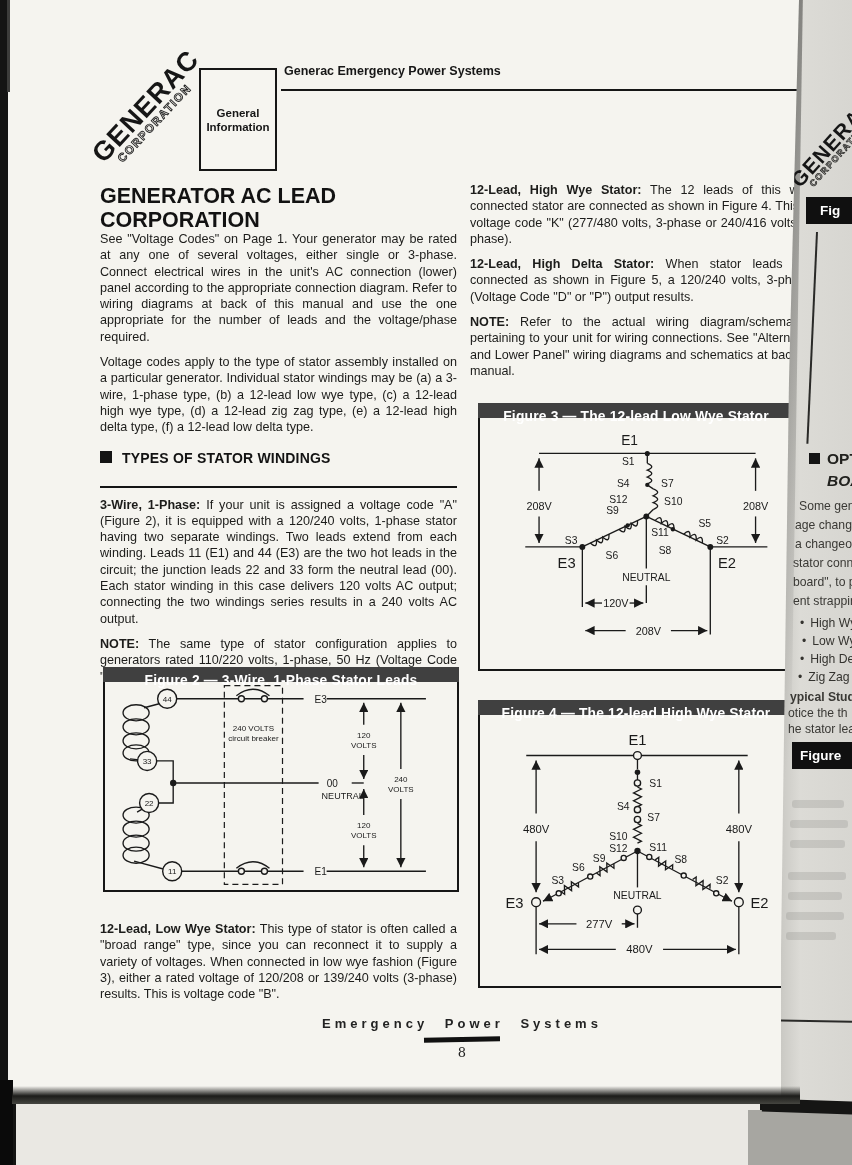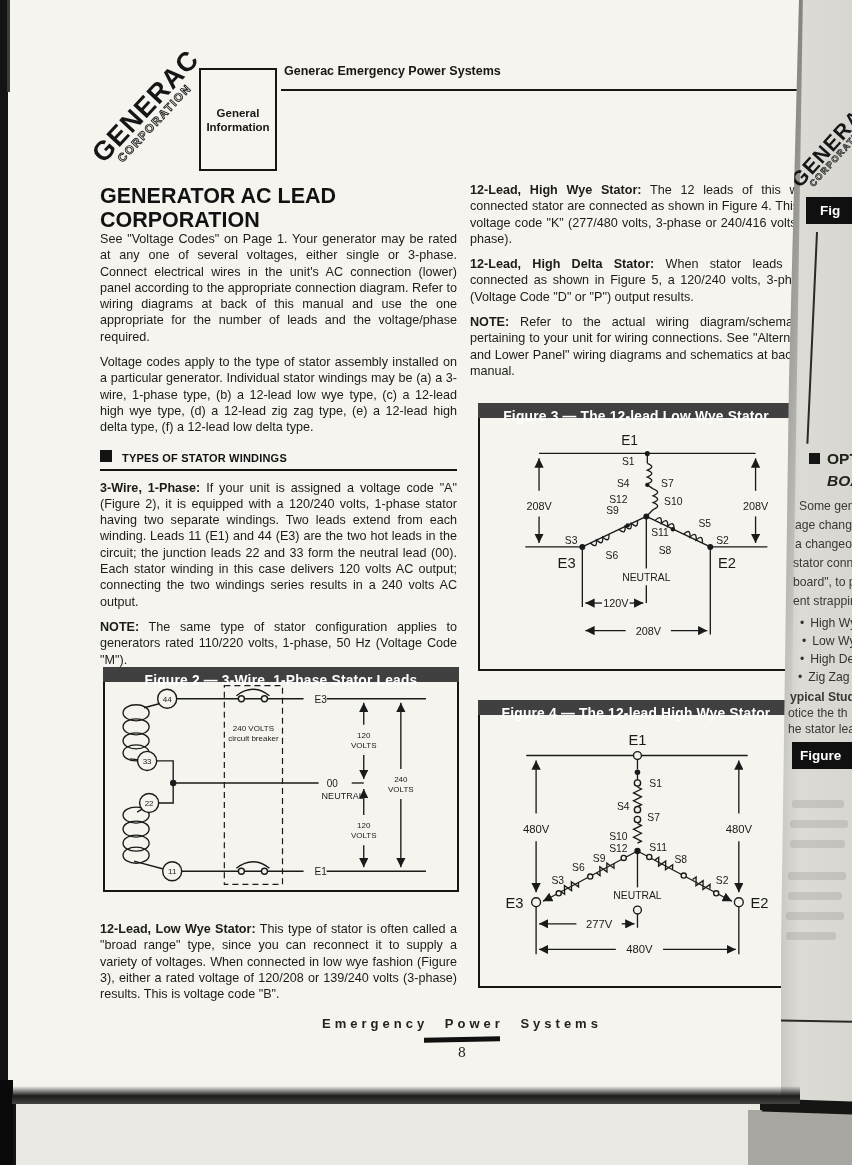--- a/index.html
+++ b/index.html
@@ -19,22 +19,22 @@
   .doc-title{position:absolute;left:276px;top:64px;font-size:12.5px;font-weight:600;color:#161616;}
   .head-rule{position:absolute;left:273px;top:89px;width:519px;height:2.4px;background:#161616;}
   
   .article-title{position:absolute;left:92px;top:185px;width:357px;text-align:left;
                  font-size:21.5px;font-weight:700;line-height:23.5px;color:#121212;}
   .col{position:absolute;width:357px;}
   .col p{margin:0 0 9px;text-align:justify;font-size:12.6px;line-height:16.3px;color:#1c1c1a;}
   b.lead{font-weight:700;}
   .leftcol{left:92px;top:231px;}
   .rightcol{left:462px;top:182px;width:342px;}
-  .sec-h{margin:14px 0 9px;padding-bottom:5px;border-bottom:2.6px solid #141414;
-         font-size:11px;font-weight:700;color:#121212;letter-spacing:0.2px;}
+  .sec-h{margin:14px 0 9px;padding-bottom:20px;border-bottom:2.6px solid #141414;
+         font-size:14px;font-weight:700;color:#121212;letter-spacing:0.2px;}
   .sq{display:inline-block;width:12px;height:12px;background:#141414;margin-right:10px;}
   
   .fig{position:absolute;}
   .fig-bar{height:15px;line-height:27px;background:#404040;color:#ffffff;text-align:center;
            font-size:13.8px;font-weight:700;letter-spacing:0.2px;}
   .fig-box{border:2.5px solid #161616;border-top:none;background:#f5f4ef;}
   .fig svg{display:block;font-family:"Liberation Sans",sans-serif;}
   .fig text{fill:#1a1a1a;}
   .fig .ln{stroke:#1a1a1a;stroke-width:1.35;fill:none;}
   .fig .ds{stroke-dasharray:6 4;stroke-width:1.2;}

